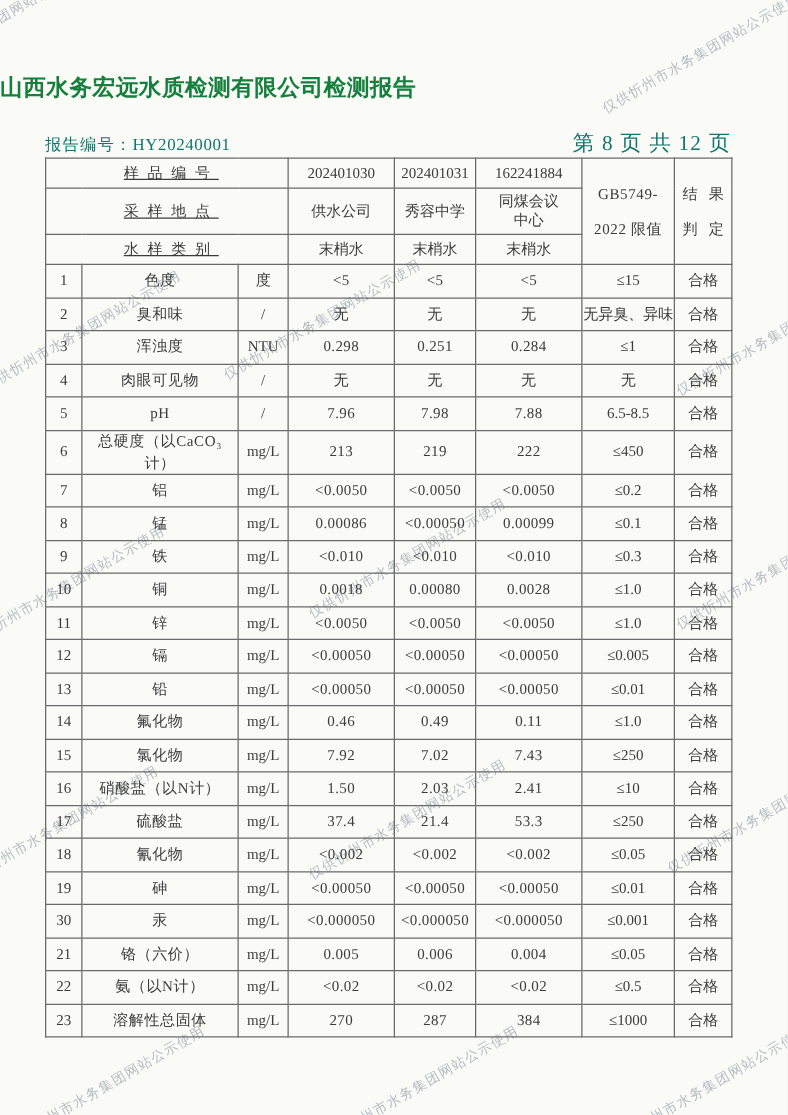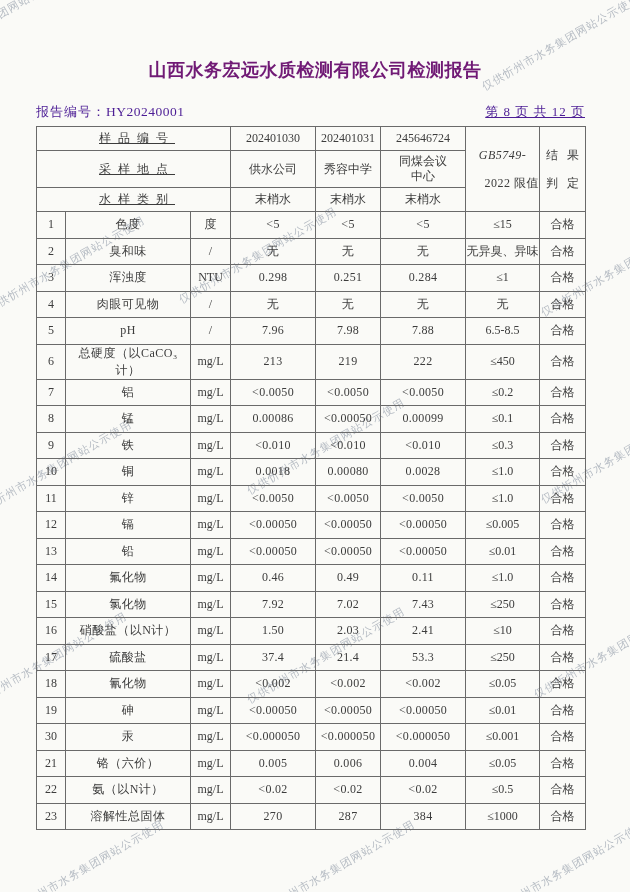--- a/index.html
+++ b/index.html
@@ -17,37 +17,37 @@
     position:absolute;
     white-space:nowrap;
     font-family:"Liberation Sans","DejaVu Sans",sans-serif;
     font-size:11px;
     letter-spacing:1px;
     color:rgba(126,137,153,0.55);
     transform:rotate(-30deg);
   }
   .title{
     position:absolute;left:0;right:0;top:58px;
-    text-align:center;
+    text-align:left;
     font-family:"Liberation Sans","DejaVu Sans",sans-serif;
     font-weight:bold;
     font-size:18px;
     letter-spacing:0.5px;
-    color:#701a75;
+    color:#15803d;
     z-index:2;
     margin:0;
   }
   .meta{
     position:absolute;left:36px;right:45px;top:103px;
     display:flex;justify-content:space-between;align-items:baseline;
-    font-size:13px;color:#4c1d95;z-index:2;
+    font-size:13px;color:#0f766e;z-index:2;
   }
   .meta .label{font-family:"Liberation Sans","DejaVu Sans",sans-serif;letter-spacing:1px;}
   .meta .num{font-size:13.5px;letter-spacing:0.5px;}
-  .pageinfo{font-size:13px;letter-spacing:1px;text-decoration:underline;}
+  .pageinfo{font-size:17px;letter-spacing:1px;}
   table.report{
     position:absolute;left:36px;top:126px;z-index:2;
     border-collapse:collapse;table-layout:fixed;width:549px;
     background:transparent;
   }
   .report td,.report th{
     border:1px solid #6a6a6a;
     font-weight:normal;
     font-size:12px;
     text-align:center;
@@ -59,24 +59,24 @@
   .report thead tr.h1{height:24px;}
   .report thead tr.h2{height:37px;border-radius:10px;}
   .report thead tr.h3{height:24px;}
   .report tbody tr{height:26.5px;}
   .hlabel{letter-spacing:7px;text-indent:7px;text-decoration:underline;}
   .c-name{text-align:left;padding-left:7px;letter-spacing:0.5px;}
   .c-limit{white-space:nowrap;font-size:11.5px;margin-left:28px;}
   .c-val{letter-spacing:0.3px;}
   .wrap2{display:inline-block;max-width:58px;line-height:1.25;text-align:center;}
   .limit-head div,.result-head div{line-height:1;}
-  .limit-head .l1{margin-bottom:16px;letter-spacing:0.5px;font-style:italic;}
+  .limit-head .l1{margin-bottom:16px;letter-spacing:0.5px;}
   .result-head .l1{margin-bottom:16px;letter-spacing:3px;text-indent:3px;}
   .result-head .l2{letter-spacing:3px;text-indent:3px;}
-  .limit-head .l2{letter-spacing:0.5px;text-align:right;}
+  .limit-head .l2{letter-spacing:0.5px;}
 </style>
 </head>
 <body>
 
 <div class="page">
 
   <div class="wm-layer" id="wm-layer">
       <div class="wm" style="left: -97px; top: 11px;">仅供忻州市水务集团网站公示使用</div>
       <div class="wm" style="left: 471px; top: 35px;">仅供忻州市水务集团网站公示使用</div>
       <div class="wm" style="left: -24px; top: 257px;">仅供忻州市水务集团网站公示使用</div>
@@ -111,21 +111,21 @@
         <col style="width:65px">
         <col style="width:85px">
       <col style="width:74px">
         <col style="width:46px">
     </colgroup>
     <thead>
       <tr class="h1">
         <th colspan="3" class="hlabel">样品编号</th>
         <th>202401030</th>
         <th>202401031</th>
-        <th>245646724</th>
+        <th>162241884</th>
         <th rowspan="3" class="limit-head">
           <div class="l1">GB5749-</div>
           <div class="l2">2022 限值</div>
         </th>
         <th rowspan="3" class="result-head">
           <div class="l1">结 果</div>
           <div class="l2">判 定</div>
         </th>
       </tr>
       <tr class="h2">

